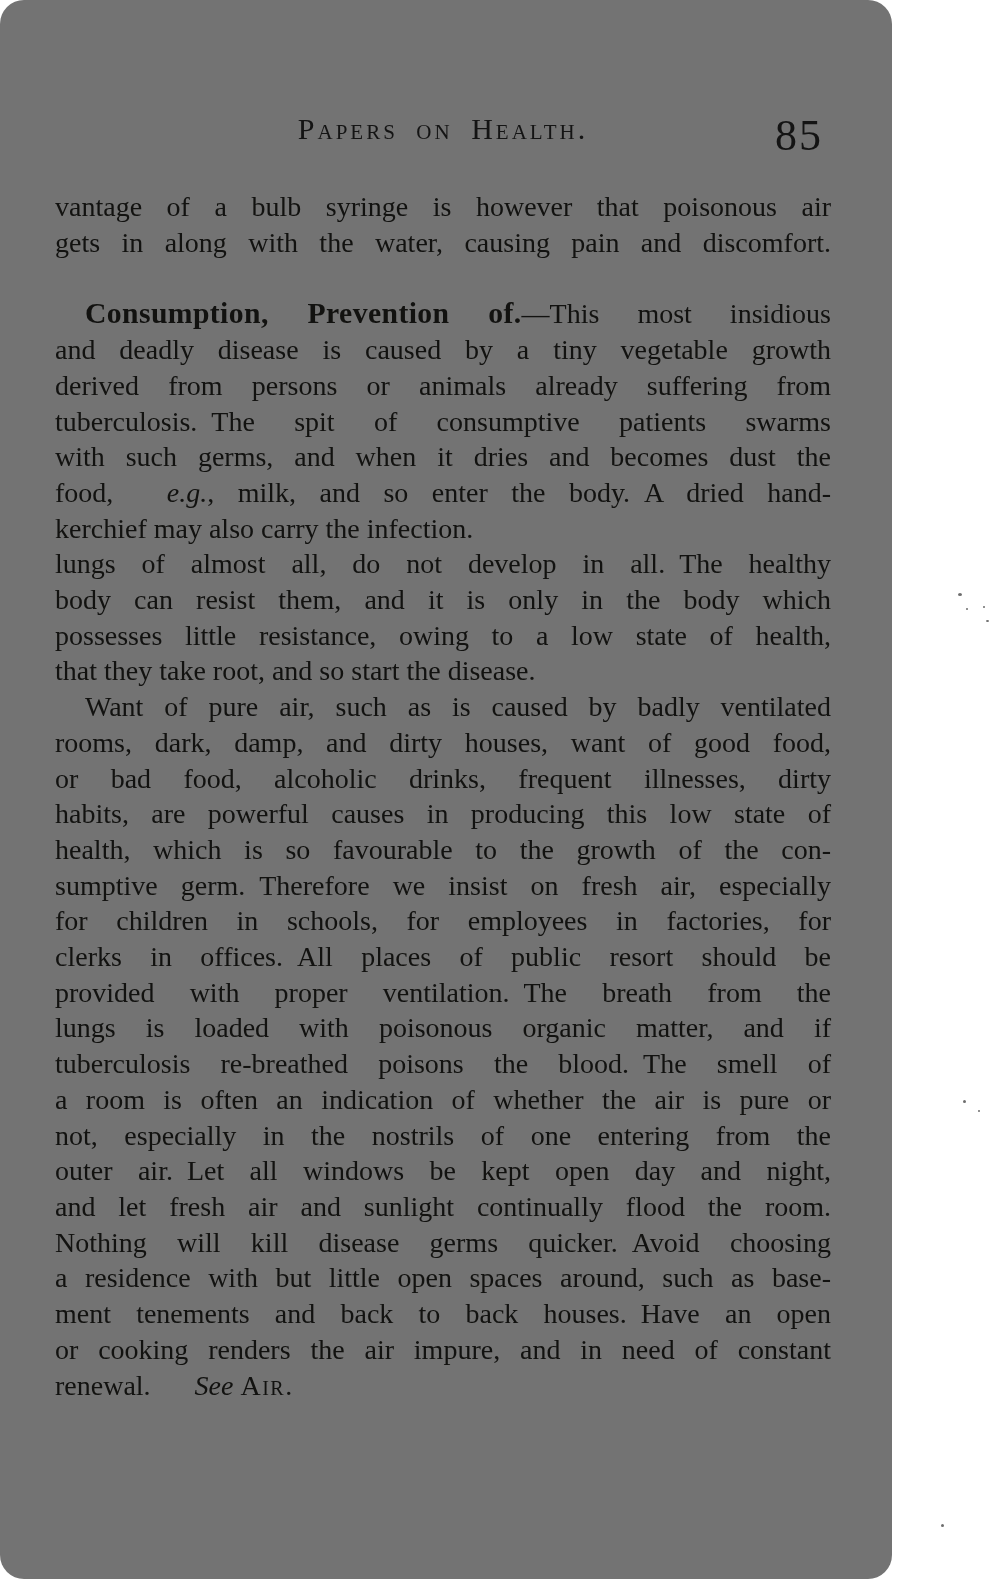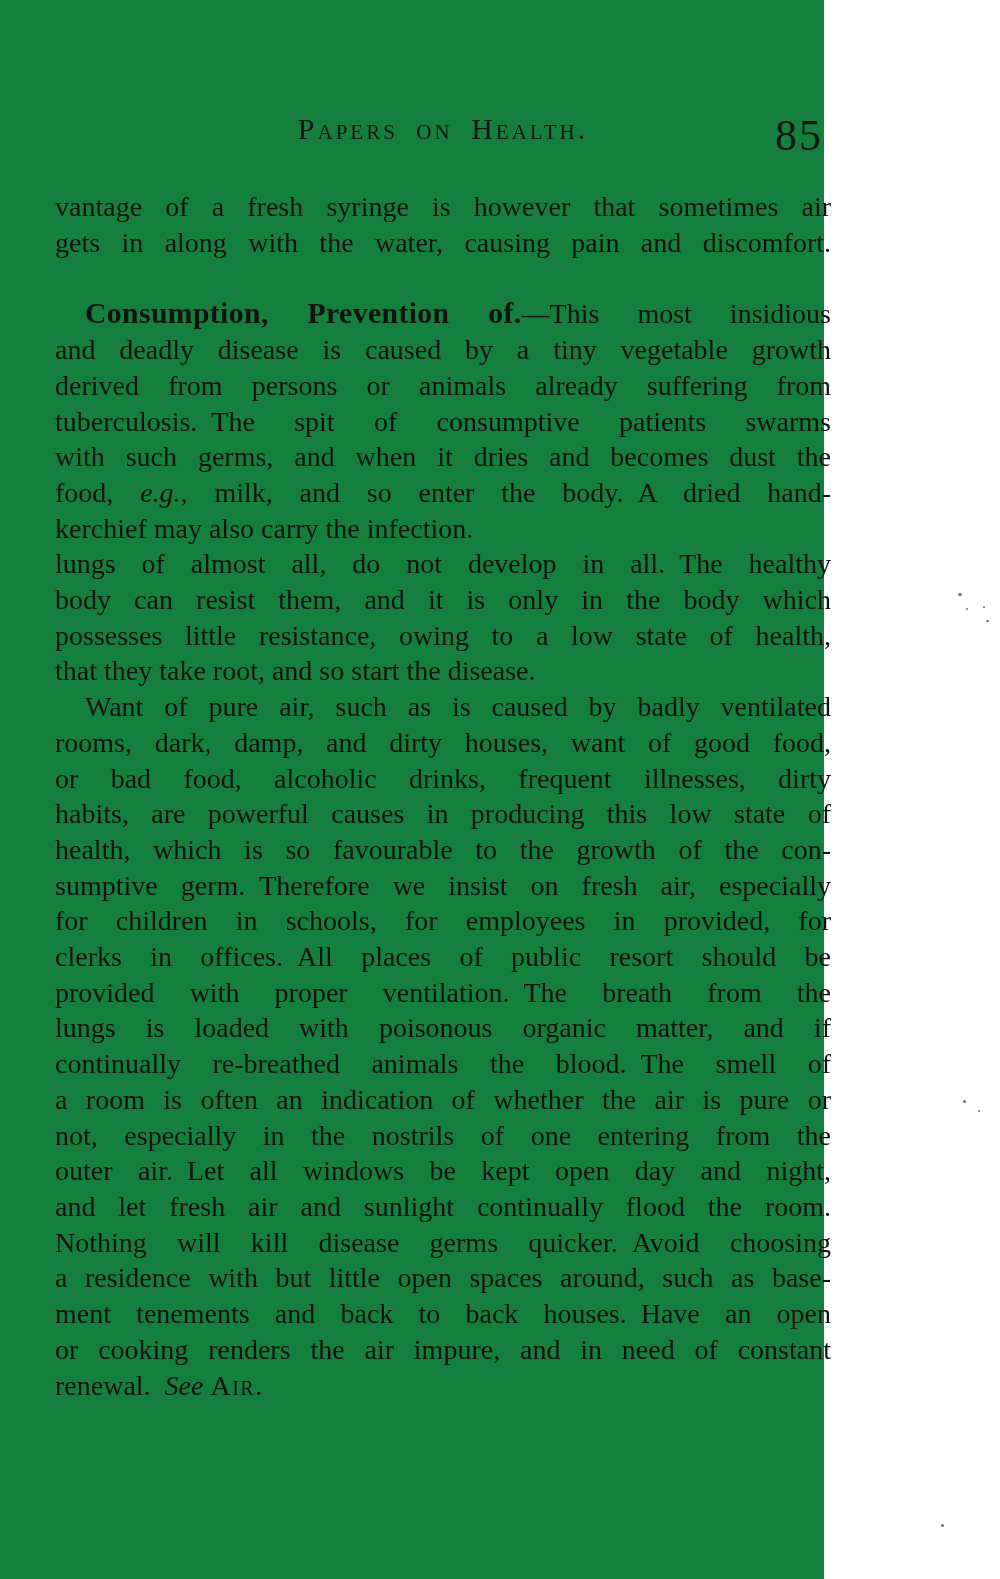--- a/index.html
+++ b/index.html
@@ -6,24 +6,25 @@
   body {
     width: 1000px;
     height: 1579px;
     background: #ffffff;
     overflow: hidden;
     font-family: "Liberation Serif", "DejaVu Serif", serif;
   }
   .page {
     position: absolute;
     left: 0; top: 0;
-    width: 824px;
+    width: 892px;
     height: 1579px;
-    background: #15803d;
+    background: #737373;
     color: #101010;
+    border-radius: 24px;
   }
   .header-row {
     position: absolute;
     top: 112px;
     left: 55px;
     width: 776px;
     height: 42px;
   }
   .running-title {
     text-align: center;
@@ -56,41 +57,41 @@
     text-align-last: justify;
     color: #121210;
   }
   .line.pl { text-align-last: left; }
   .line.indent { text-indent: 30px; }
   .seg-bold {
     font-weight: 700;
     font-size: 1.06em;
     letter-spacing: 0.4px;
   }
-  .seg-italic { font-style: italic; }
+  .seg-italic { font-style: italic; margin-left: 30px; }
   .seg-sc { font-variant: small-caps; letter-spacing: 1.5px; }
   .speck {
     position: absolute;
     background: #6d6d6d;
     border-radius: 50%;
   }
 </style>
 </head>
 <body>
 
 <div class="page">
 
   <div class="header-row">
     <div class="running-title">Papers on Health.</div>
     <div class="page-number">85</div>
   </div>
 
   <div class="page-body" id="page-body">
       <div class="paragraph">
-        <div class="line"><span>vantage of a fresh syringe is however that sometimes air</span></div>
+        <div class="line"><span>vantage of a bulb syringe is however that poisonous air</span></div>
         <div class="line"><span>gets in along with the water, causing pain and discomfort.</span></div>
       </div>
       <div class="paragraph space-before">
         <div class="line indent"><span class="seg-bold">Consumption, Prevention of.</span><span>—This most insidious</span></div>
         <div class="line"><span>and deadly disease is caused by a tiny vegetable growth</span></div>
         <div class="line"><span>derived from persons or animals already suffering from</span></div>
         <div class="line"><span>tuberculosis. The spit of consumptive patients swarms</span></div>
         <div class="line"><span>with such germs, and when it dries and becomes dust the</span></div>
         <div class="line"><span>food, </span><span class="seg-italic">e.g.</span><span>, milk, and so enter the body. A dried hand-</span></div>
         <div class="line pl"><span>kerchief may also carry the infection.</span></div>
@@ -101,25 +102,25 @@
         <div class="line"><span>possesses little resistance, owing to a low state of health,</span></div>
         <div class="line pl"><span>that they take root, and so start the disease.</span></div>
       </div>
       <div class="paragraph">
         <div class="line indent"><span>Want of pure air, such as is caused by badly ventilated</span></div>
         <div class="line"><span>rooms, dark, damp, and dirty houses, want of good food,</span></div>
         <div class="line"><span>or bad food, alcoholic drinks, frequent illnesses, dirty</span></div>
         <div class="line"><span>habits, are powerful causes in producing this low state of</span></div>
         <div class="line"><span>health, which is so favourable to the growth of the con-</span></div>
         <div class="line"><span>sumptive germ. Therefore we insist on fresh air, especially</span></div>
-        <div class="line"><span>for children in schools, for employees in provided, for</span></div>
+        <div class="line"><span>for children in schools, for employees in factories, for</span></div>
         <div class="line"><span>clerks in offices. All places of public resort should be</span></div>
         <div class="line"><span>provided with proper ventilation. The breath from the</span></div>
         <div class="line"><span>lungs is loaded with poisonous organic matter, and if</span></div>
-        <div class="line"><span>continually re-breathed animals the blood. The smell of</span></div>
+        <div class="line"><span>tuberculosis re-breathed poisons the blood. The smell of</span></div>
         <div class="line"><span>a room is often an indication of whether the air is pure or</span></div>
         <div class="line"><span>not, especially in the nostrils of one entering from the</span></div>
         <div class="line"><span>outer air. Let all windows be kept open day and night,</span></div>
         <div class="line"><span>and let fresh air and sunlight continually flood the room.</span></div>
         <div class="line"><span>Nothing will kill disease germs quicker. Avoid choosing</span></div>
         <div class="line"><span>a residence with but little open spaces around, such as base-</span></div>
         <div class="line"><span>ment tenements and back to back houses. Have an open</span></div>
         <div class="line"><span>or cooking renders the air impure, and in need of constant</span></div>
         <div class="line pl"><span>renewal. </span><span class="seg-italic">See</span><span> </span><span class="seg-sc">Air.</span></div>
       </div>

